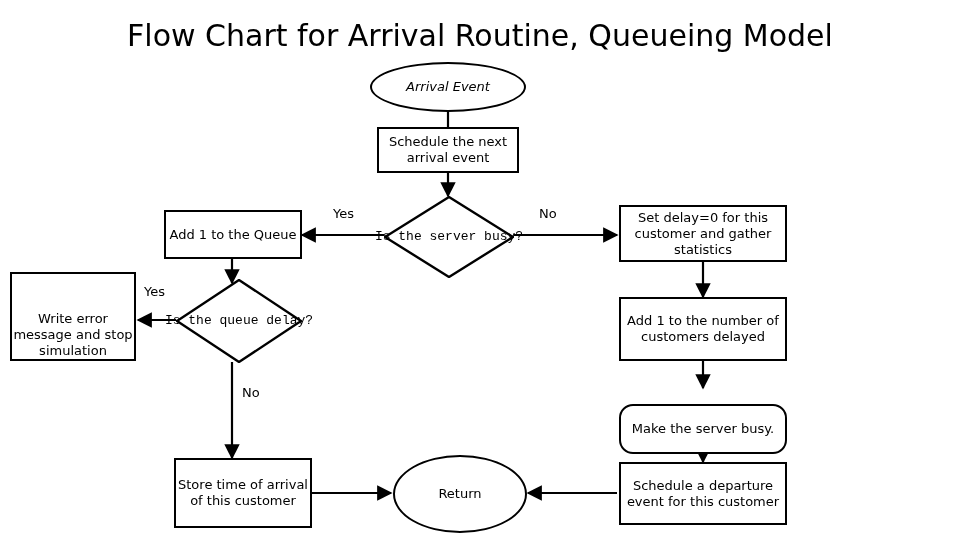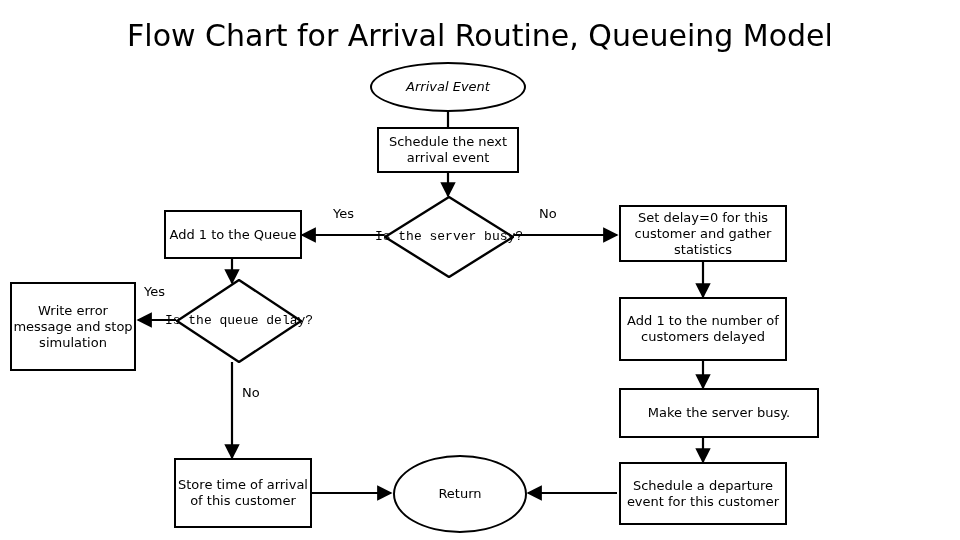--- a/index.html
+++ b/index.html
@@ -153,29 +153,29 @@
     <span class="txt">Set delay=0 for this customer and gather statistics</span>
   </div>
 
   <div class="diamond-wrap" style="left:176px; top:279px; width:126px; height:84px;">
     <svg class="diamond-shape" viewBox="0 0 126 84" preserveAspectRatio="none">
       <polygon points="63,1 125,42 63,83 1,42" fill="#ffffff" stroke="#000000" stroke-width="2.4" vector-effect="non-scaling-stroke"></polygon>
     </svg>
     <span class="diamond-label">Is the queue delay?</span>
   </div>
 
-  <div class="node box" style="left:10px; top:282px; width:126px; height:89px;">
+  <div class="node box" style="left:10px; top:272px; width:126px; height:89px;align-items:flex-end;">
     <span class="txt">Write error message and stop simulation</span>
   </div>
 
   <div class="node box" style="left:619px; top:297px; width:168px; height:64px;">
     <span class="txt">Add 1 to the number of customers delayed</span>
   </div>
 
-  <div class="node box" style="left:619px; top:388px; width:200px; height:50px;">
+  <div class="node box" style="left:619px; top:404px; width:168px; height:50px;border-radius:14px;">
     <span class="txt">Make the server busy.</span>
   </div>
 
   <div class="node box" style="left:164px; top:458px; width:138px; height:70px;margin-left:10px;">
     <span class="txt">Store time of arrival of this customer</span>
   </div>
 
   <div class="node ellipse" style="left:393px; top:455px; width:134px; height:78px;">
     <span class="txt">Return</span>
   </div>

